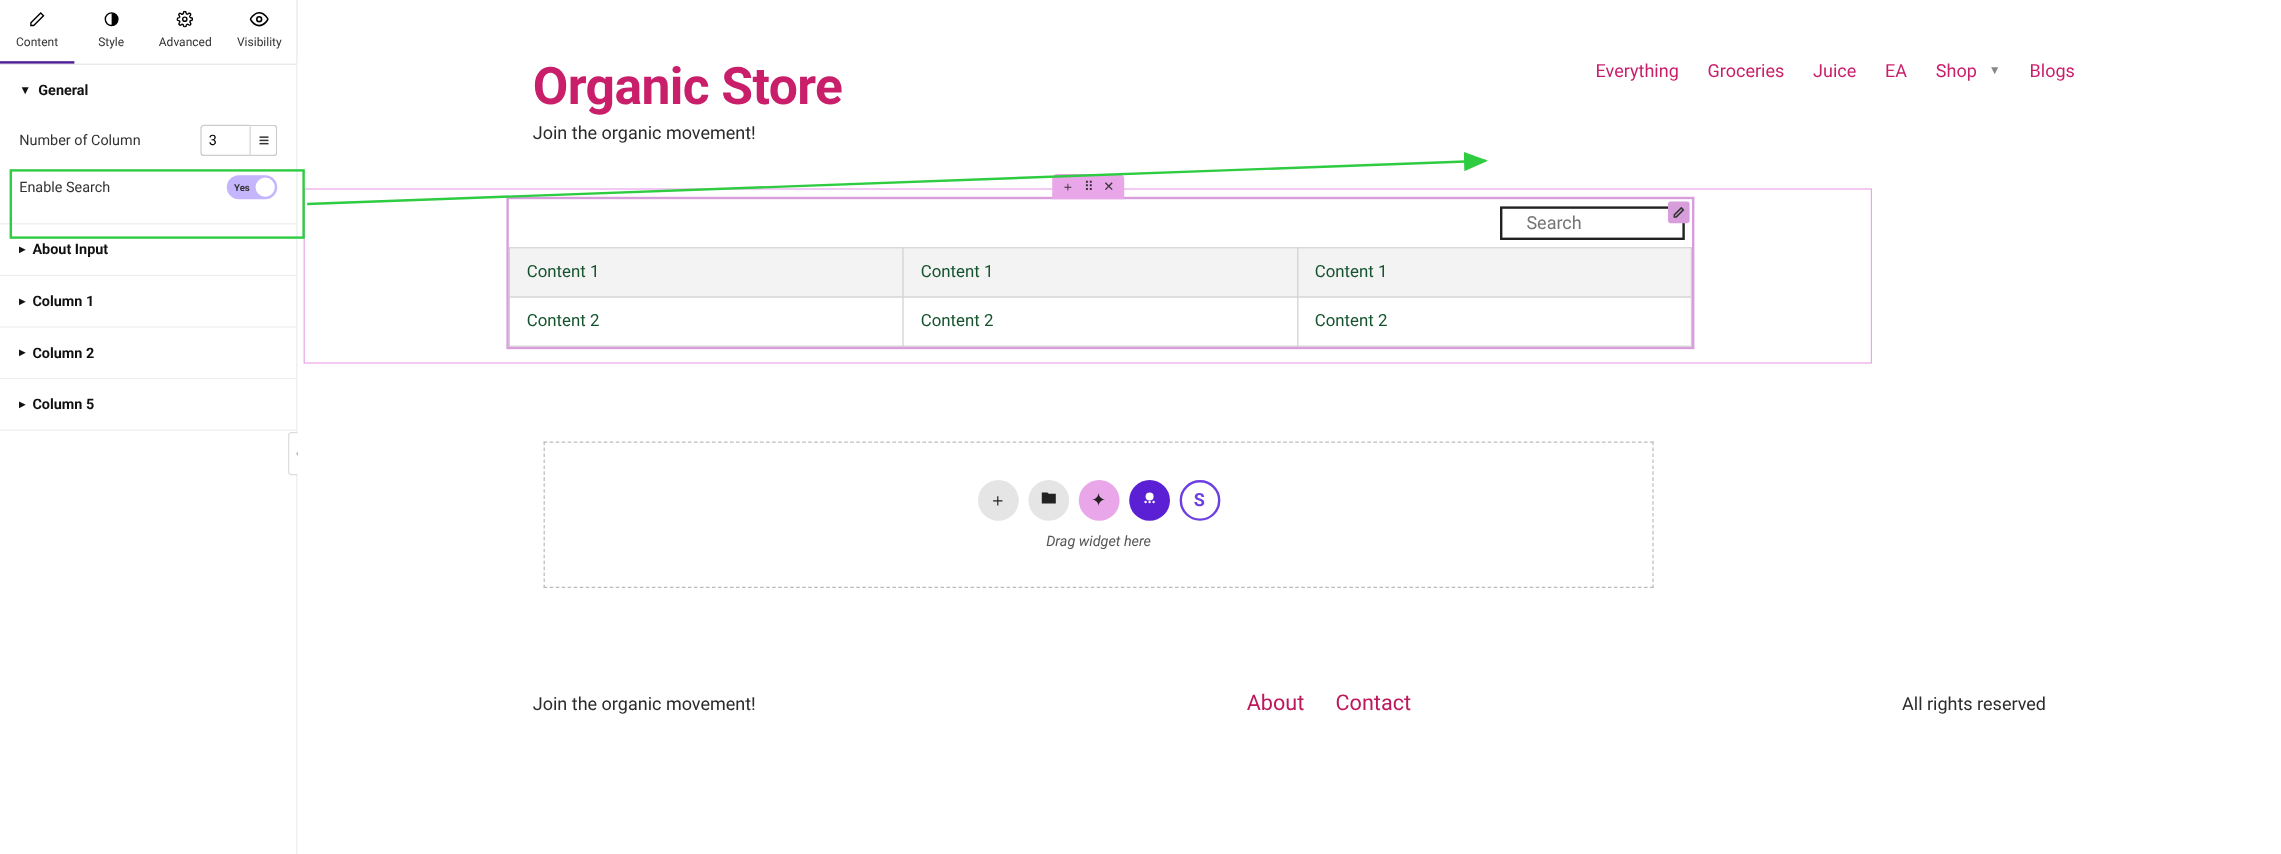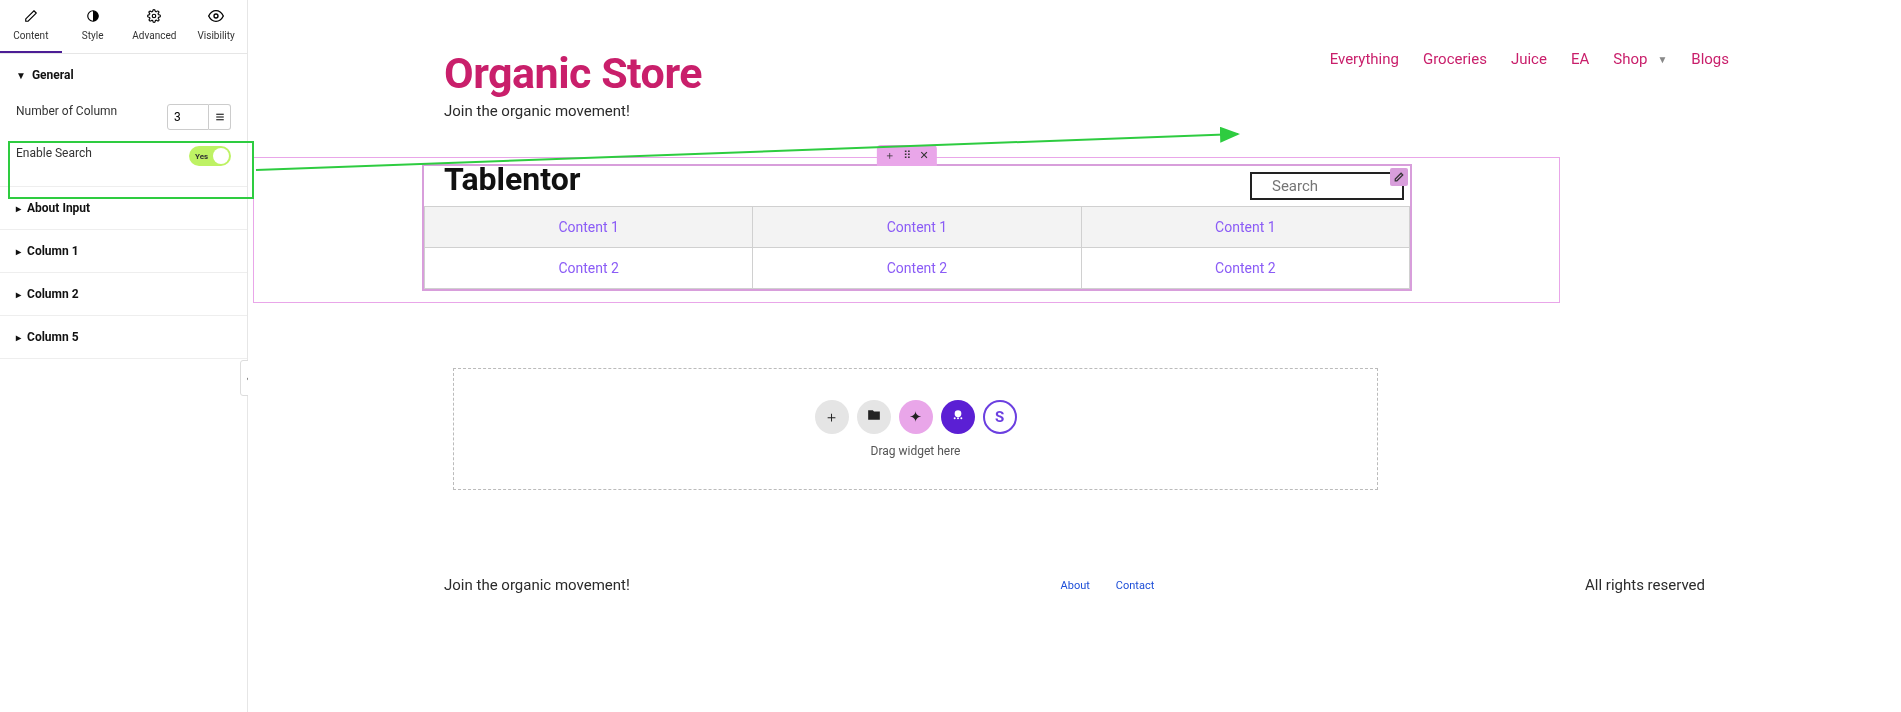--- a/index.html
+++ b/index.html
@@ -11,27 +11,27 @@
 .tab { flex: 1; display: flex; flex-direction: column; align-items: center; padding: 8px 0 10px; cursor: pointer; font-size: 10px; color: #333; }
 .tab.active { border-bottom: 2px solid #4c1d95; }
 .tab-icon { width: 16px; height: 16px; margin-bottom: 6px; display: flex; align-items: center; justify-content: center; }
 .tab-label { font-size: 10px; }
 
 .panel-section { border-bottom: 1px solid #eee; }
 .panel-header { display: flex; align-items: center; padding: 14px 16px; cursor: pointer; font-size: 12px; font-weight: 700; color: #111; }
 .panel-header .caret { margin-right: 6px; font-size: 10px; }
 .panel-body { padding: 0 16px 12px; }
 
-.control-row { display: flex; align-items: flex-start; justify-content: space-between; padding: 8px 0; font-size: 12px; color: #333; gap: 28px; }
+.control-row { display: flex; align-items: center; justify-content: space-between; padding: 8px 0; font-size: 12px; color: #333; gap: 28px; }
 .control-label { font-size: 12px; }
 .num-input-group { display: flex; align-items: center; }
 .num-input { width: 42px; height: 26px; border: 1px solid #ccc; border-radius: 3px 0 0 3px; text-align: left; padding: 0 6px; font-size: 12px; }
 .num-btn { width: 22px; height: 26px; border: 1px solid #ccc; border-left: none; border-radius: 0 3px 3px 0; background: #fff; display:flex; align-items:center; justify-content:center; font-size:11px; cursor:pointer; }
 
-.toggle { position: relative; width: 42px; height: 20px; background: #bef264; border-radius: 10px; cursor: pointer; display: flex; align-items: center; }
+.toggle { position: relative; width: 42px; height: 20px; background: #c4b5fd; border-radius: 10px; cursor: pointer; display: flex; align-items: center; }
 .toggle .knob { position: absolute; right: 2px; width: 16px; height: 16px; background: #fff; border-radius: 50%; }
 .toggle .toggle-text { position: absolute; left: 6px; font-size: 8px; font-weight:700; color: #333; }
 
 .collapse-handle { position: absolute; right: -9px; top: 360px; width: 16px; height: 36px; background: #fff; border: 1px solid #ddd; border-radius: 3px; display: flex; align-items: center; justify-content: center; font-size: 10px; color: #666; cursor:pointer; }
 
 
 .highlight-box { position: absolute; left: 8px; top: 141px; width: 246px; height: 58px; border: 2px solid #2ecc40; pointer-events: none; z-index: 50; }
 
 
 .canvas { position: absolute; left: 248px; top: 0; right: 0; height: 712px; background: #fff; margin-top: 48px; }
@@ -48,36 +48,36 @@
 .widget-inner { position: absolute; left: 168px; top: 6px; width: 990px; border: 2px solid #d89edb; }
 
 .widget-toolbar { position: absolute; top: -13px; left: 50%; transform: translateX(-50%); background: #e9a6e9; border-radius: 4px 4px 0 0; padding: 3px 8px; display: flex; gap: 8px; align-items: center; z-index:10; }
 .widget-toolbar span { font-size: 11px; color: #333; cursor:pointer; }
 
 .search-wrap { display: flex; justify-content: flex-end; padding: 6px; position: relative; }
 .search-input { width: 154px; height: 28px; border: 2px solid #222; padding: 0 20px; font-size: 15px; }
 .search-edit-badge { position: absolute; top: 2px; right: 2px; width: 18px; height: 18px; background: #d89edb; border-radius: 2px; display:flex; align-items:center; justify-content:center; font-size:10px; color:#333; }
 
 .tbl { width: 100%; border-collapse: collapse; }
-.tbl th, .tbl td { border: 1px solid #d0d0d0; padding: 12px 14px; font-size: 14px; text-align: center; font-weight: 400; color: #8b5cf6; }
+.tbl th, .tbl td { border: 1px solid #d0d0d0; padding: 12px 14px; font-size: 14px; text-align: left; font-weight: 400; color: #14532d; }
 .tbl th { background: #f3f3f3; }
 
 
 .drop-zone { position: absolute; left: 205px; top: 320px; width: 925px; height: 122px; border: 1px dashed #bbb; display: flex; flex-direction: column; align-items: center; justify-content: center; }
 .drop-buttons { display: flex; gap: 8px; margin-bottom: 10px; }
 .circle-btn { width: 34px; height: 34px; border-radius: 50%; display: flex; align-items: center; justify-content: center; font-size: 15px; cursor: pointer; }
 .cb-gray { background: #e5e5e5; color: #222; }
 .cb-pink { background: #e9a6e9; color: #222; }
 .cb-purple { background: #5b1fd4; color: #fff; }
 .cb-outline { background: #fff; border: 2px solid #6b3fe0; color: #6b3fe0; font-weight:700; }
-.drop-text { font-size: 12px; color: #555; }
+.drop-text { font-size: 12px; font-style: italic; color: #555; }
 .footer-area { position: absolute; left: 0; top: 528px; width: 100%; display: flex; align-items: center; padding: 0 196px 0 196px; }
 .footer-left { font-size: 15px; color: #2b2b2b; }
 .footer-center { flex:1; display:flex; justify-content:center; gap: 26px; }
-.footer-center a { color: #1d4ed8; font-size: 11px; text-decoration:none; cursor:pointer; }
+.footer-center a { color: #be185d; font-size: 18px; text-decoration:none; cursor:pointer; }
 .footer-right { font-size: 15px; color: #2b2b2b; }
 
 
 .arrow-overlay { position: absolute; left: 0; top: 0; width: 1901px; height: 712px; pointer-events: none; z-index: 40; }
 </style>
 </head>
 <body>
 
 <div class="sidebar">
   <div class="tabs">
@@ -187,21 +187,20 @@
       <a>Everything</a>
       <a>Groceries</a>
       <a>Juice</a>
       <a>EA</a>
       <a>Shop</a>
       <span class="dd">▼</span>
       <a>Blogs</a>
     </div>
   </div>
 
-  <div class="widget-title">Tablentor</div>
 
   <div class="widget-outer">
     <div class="widget-toolbar">
       <span>＋</span>
       <span>⠿</span>
       <span>✕</span>
     </div>
     <div class="widget-inner">
       <div class="search-wrap">
         <input class="search-input" placeholder="Search" style="">

